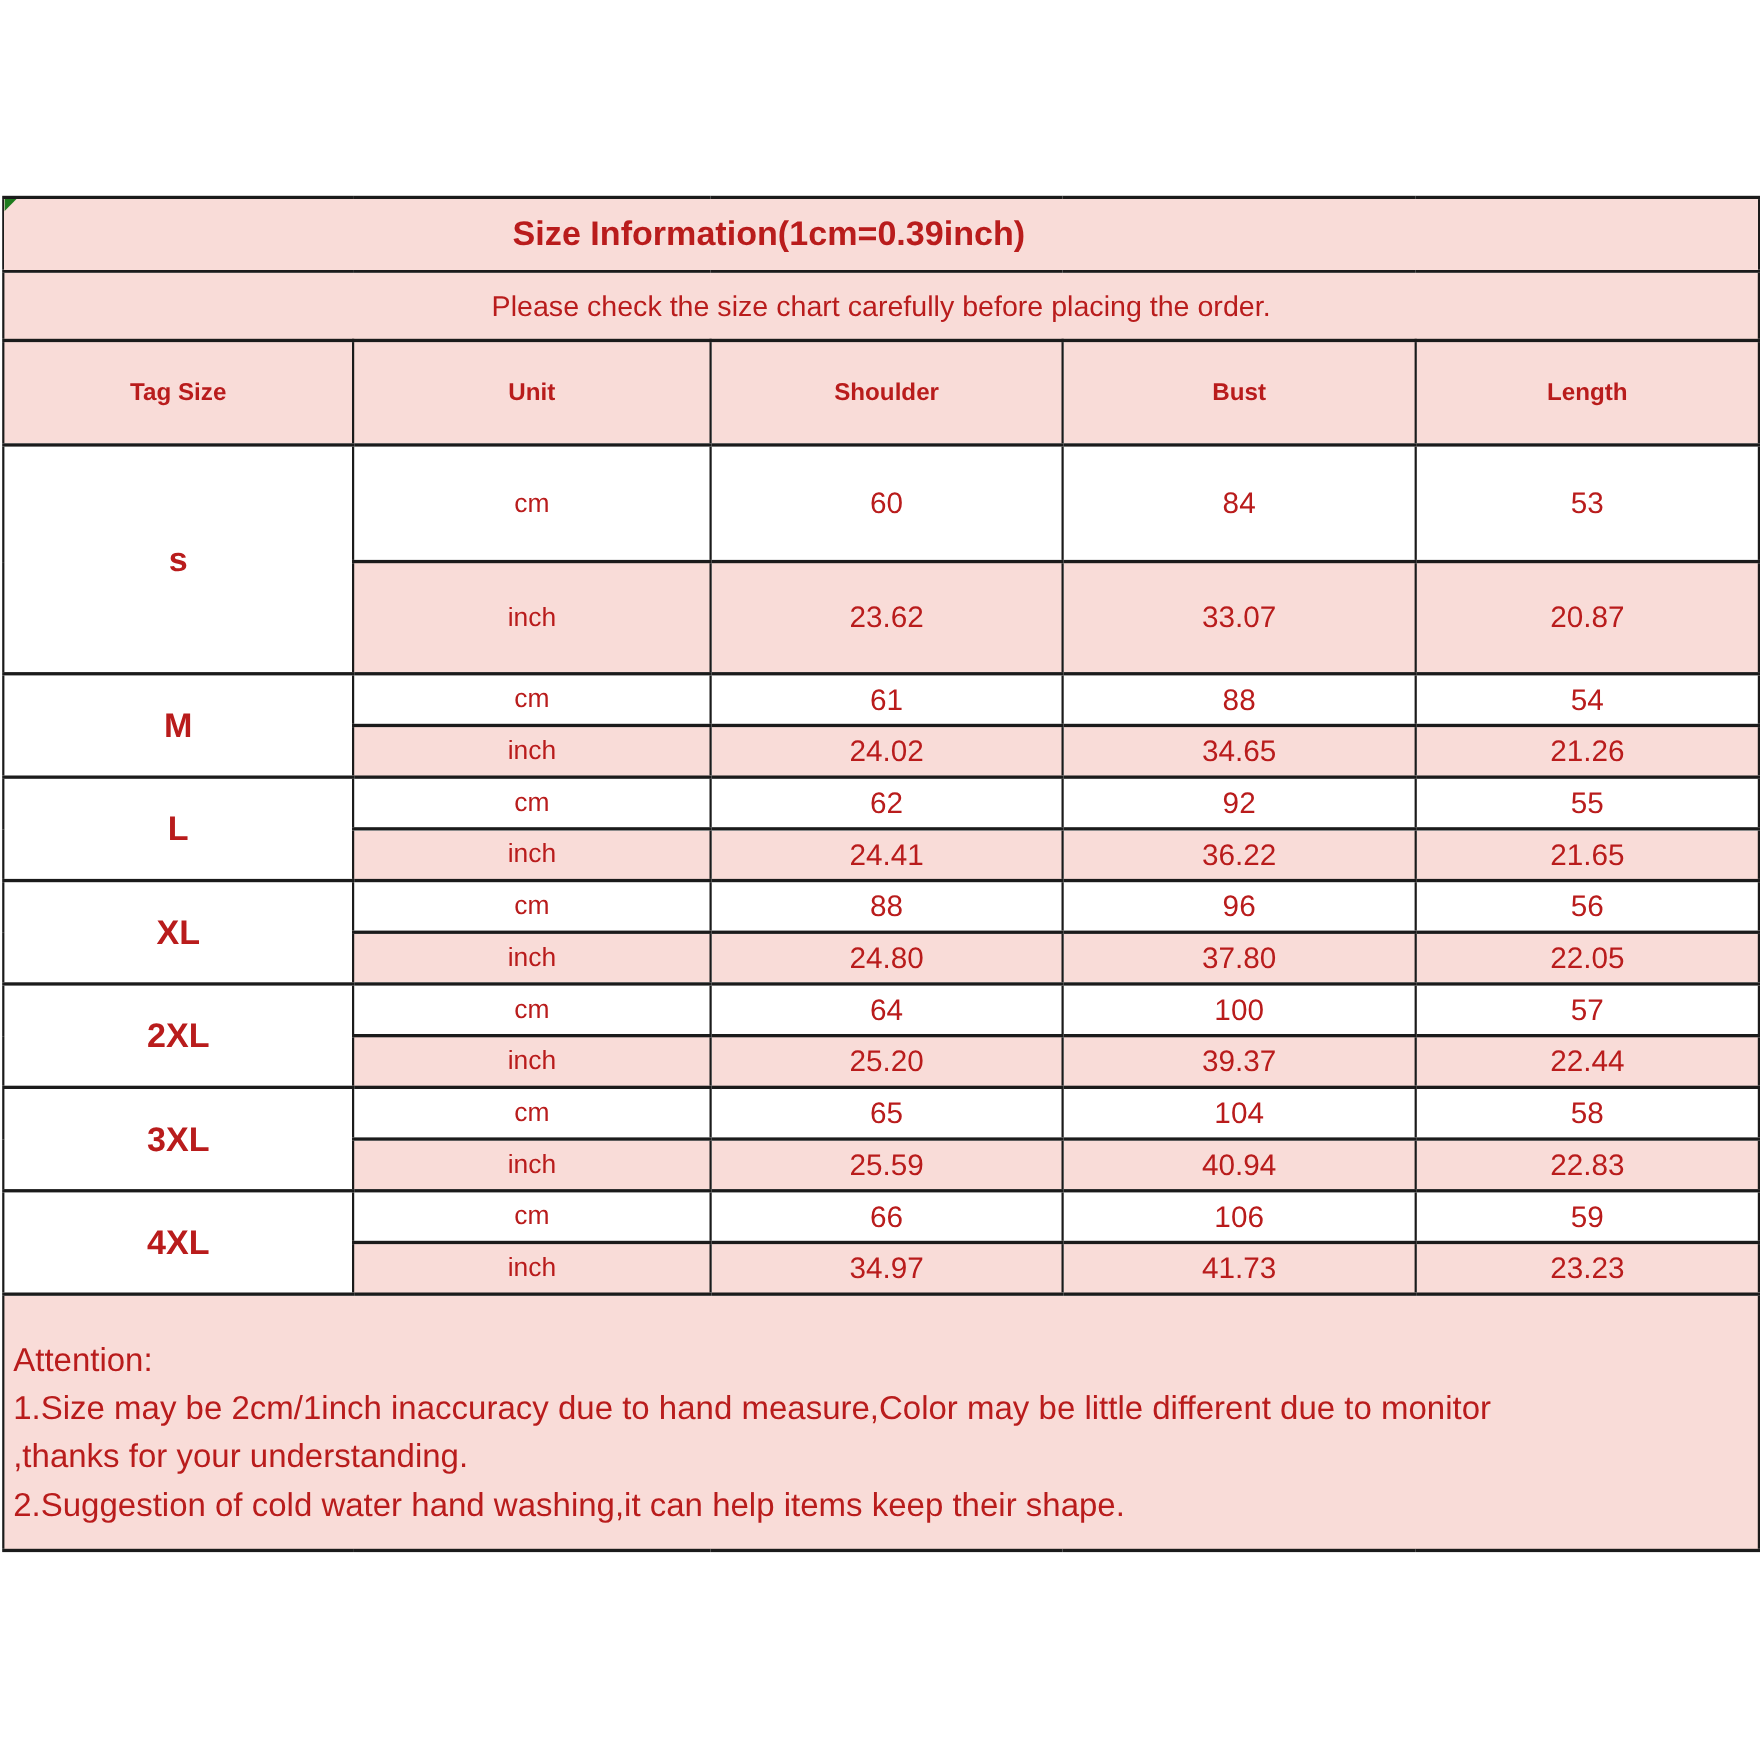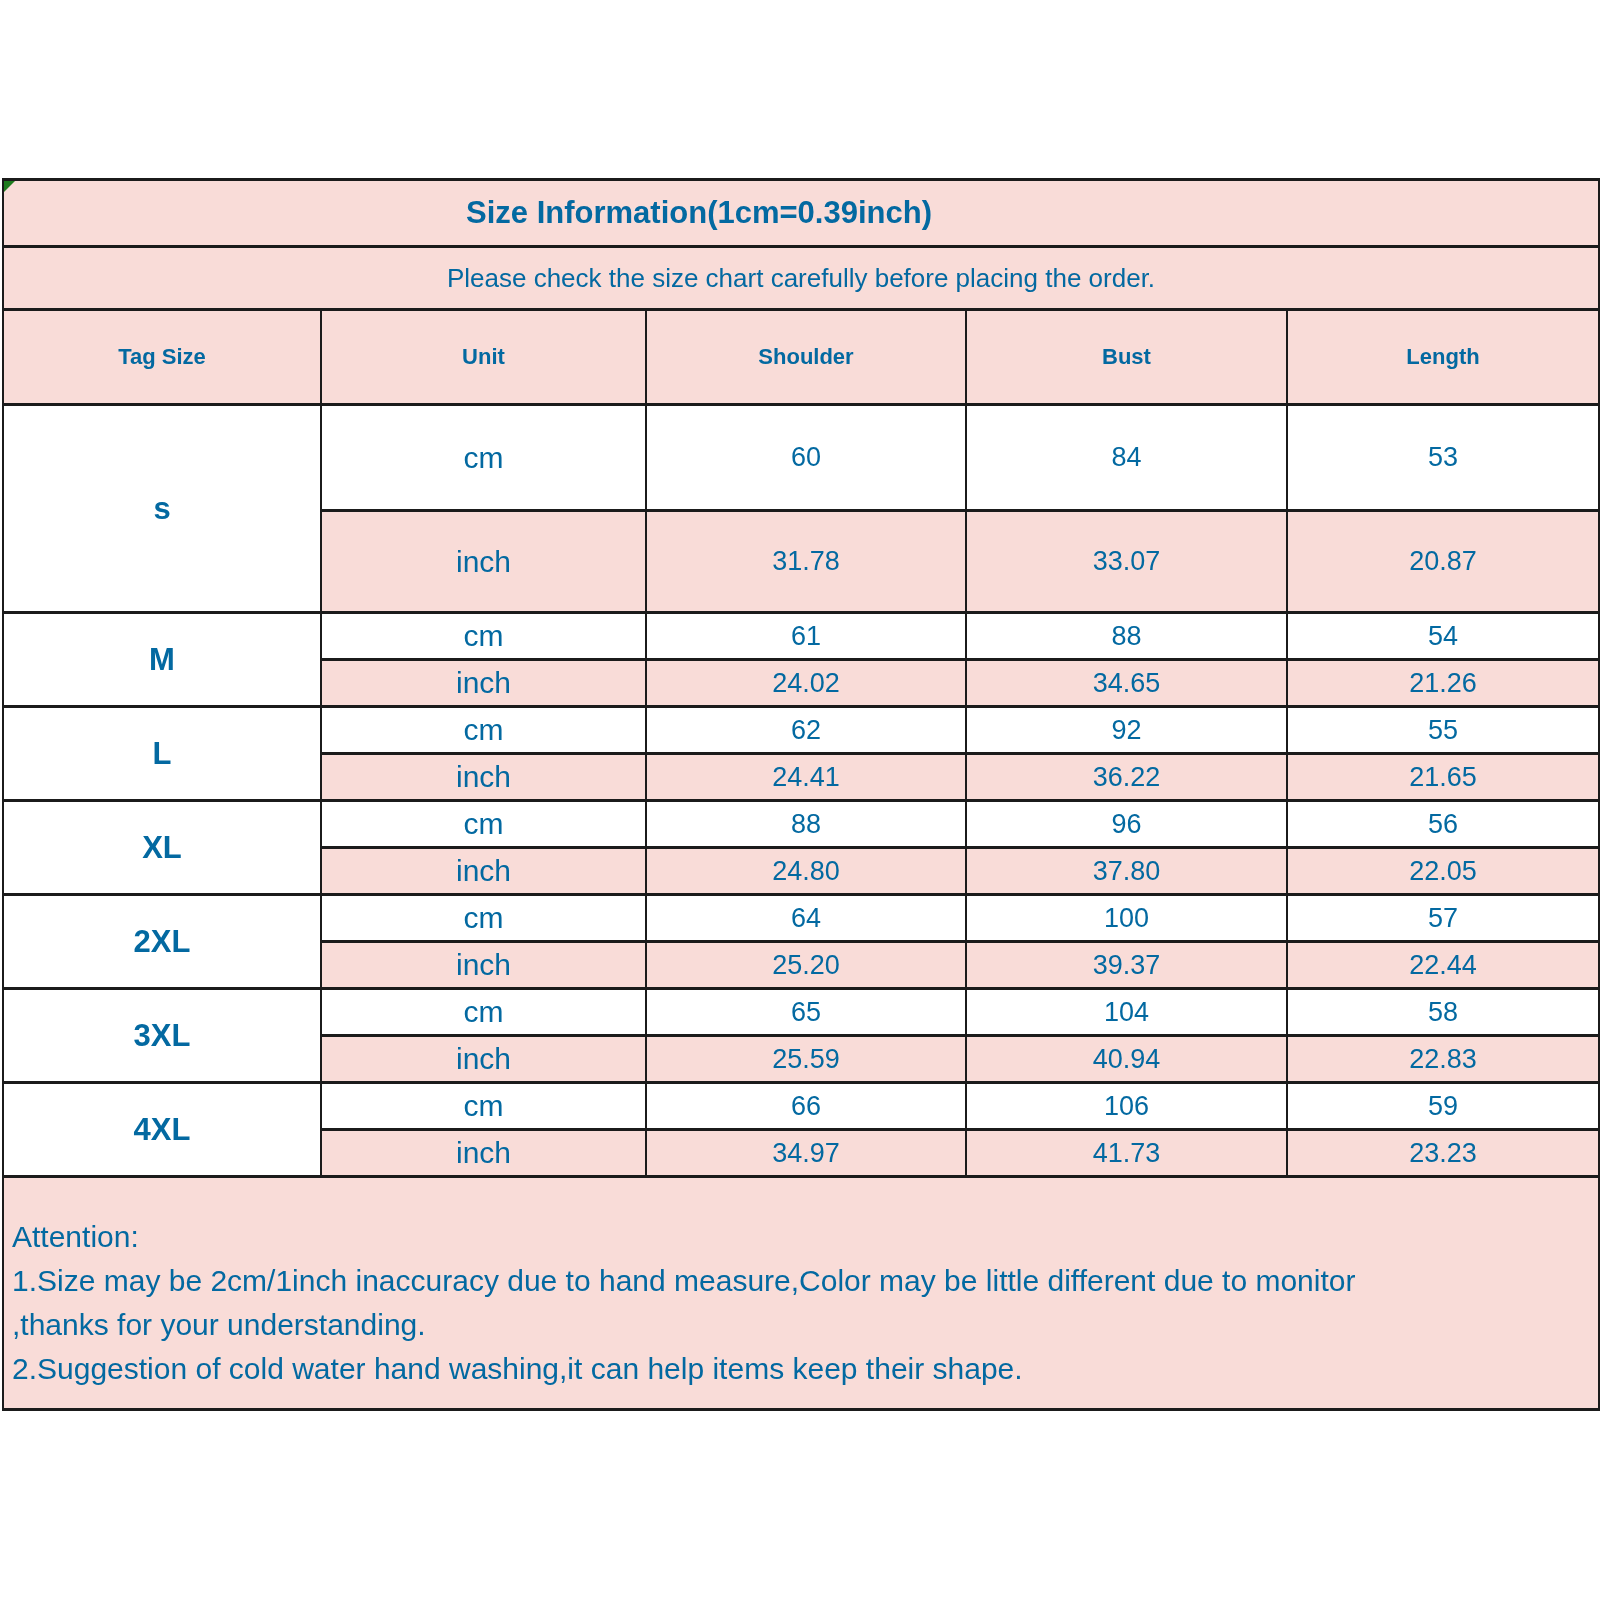--- a/index.html
+++ b/index.html
@@ -1,31 +1,31 @@
 <!DOCTYPE html>
 <html><head>
 <meta charset="utf-8">
 <style>
   html,body{margin:0;padding:0;background:#ffffff;}
   .canvas{position:relative;width:1600px;height:1600px;background:#ffffff;overflow:hidden;
-          font-family:"Liberation Sans","DejaVu Sans",sans-serif;color:#0369a1;}
+          font-family:"Liberation Sans","DejaVu Sans",sans-serif;color:#b91c1c;}
   table.size-table{position:absolute;left:2px;top:178px;width:1596px;border-collapse:collapse;table-layout:fixed;}
   td,th{border:2px solid #1b1b1b;border-top-width:3px;border-bottom-width:3px;
         text-align:center;vertical-align:middle;padding:0;overflow:hidden;}
   .bg-pink{background:#f9dcd8;}
   .bg-white{background:#ffffff;}
   .r-title td{height:64px;}
   .c-title{position:relative;font-weight:bold;font-size:31px;}
   .title-text{display:inline-block;transform:translateX(-102px);}
   .corner{position:absolute;top:0;left:0;width:0;height:0;
           border-top:11px solid #1e7b1e;border-right:11px solid transparent;}
   .r-subtitle td{height:60px;font-size:26px;}
   .r-header th{height:92px;font-size:22px;font-weight:bold;}
   .c-tag{font-weight:bold;font-size:31px;background:#ffffff;}
-  .c-unit{font-size:30px;}
+  .c-unit{font-size:24px;}
   .c-val{font-size:27px;margin-top:32px;}
   .r-s-cm td{height:103px;}
   .r-s-inch td{height:99px;}
   .r-cm td,.r-inch td{height:44px;}
   .r-att td{height:198px;}
   .c-att{text-align:left;vertical-align:middle;font-size:30px;padding:26px 10px 6px 8px;}
   .c-att div{line-height:44px;white-space:nowrap;}
 </style>
 </head>
 <body>
@@ -62,21 +62,21 @@
 
     <tr class="r-s-cm">
       <td class="c-tag" rowspan="2">s</td>
       <td class="c-unit bg-white">cm</td>
       <td class="c-val bg-white">60</td>
       <td class="c-val bg-white">84</td>
       <td class="c-val bg-white">53</td>
     </tr>
     <tr class="r-s-inch">
       <td class="c-unit bg-pink">inch</td>
-      <td class="c-val bg-pink">31.78</td>
+      <td class="c-val bg-pink">23.62</td>
       <td class="c-val bg-pink">33.07</td>
       <td class="c-val bg-pink">20.87</td>
     </tr>
 
     <tr class="r-cm">
       <td class="c-tag" rowspan="2">M</td>
       <td class="c-unit bg-white">cm</td>
       <td class="c-val bg-white">61</td>
       <td class="c-val bg-white">88</td>
       <td class="c-val bg-white">54</td>

